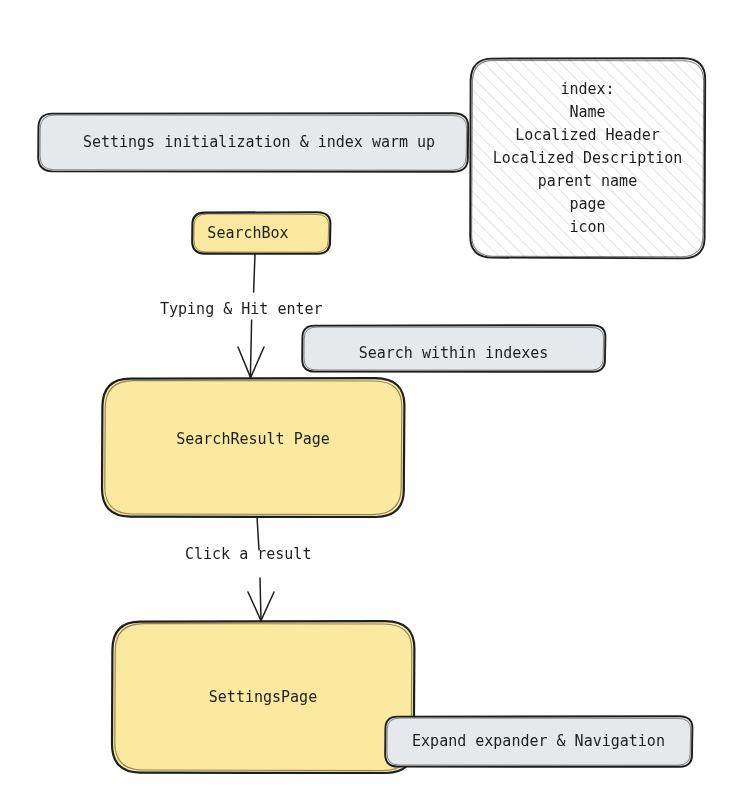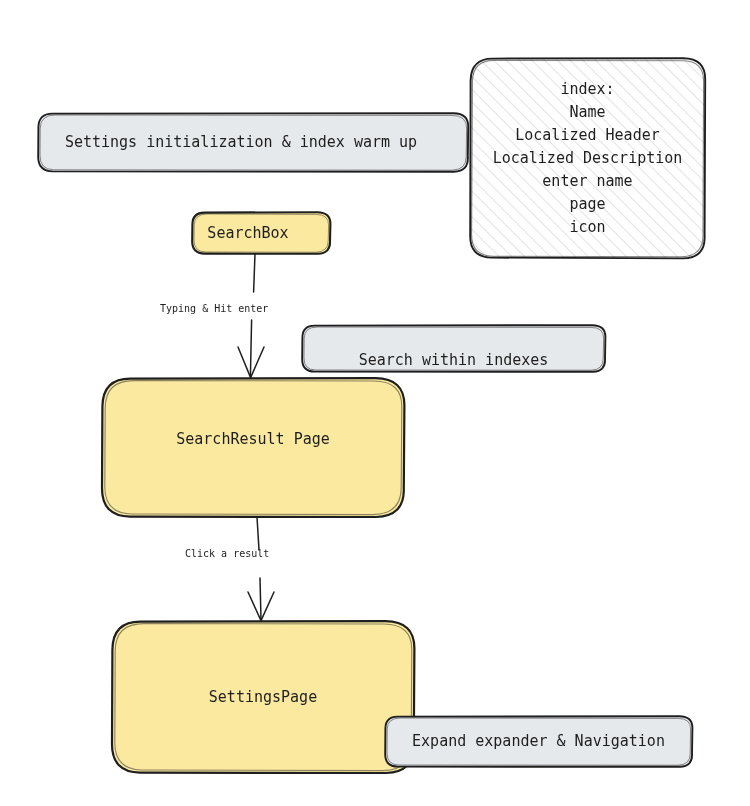--- a/index.html
+++ b/index.html
@@ -37,21 +37,21 @@
     font-size: 15px;
     line-height: 22px;
     letter-spacing: 0px;
     white-space: pre;
     pointer-events: none;
   }
   .edge-label {
     position: absolute;
     color: #1e1e1e;
     font-family: "DejaVu Sans Mono", "Liberation Mono", monospace;
-    font-size: 10px;
+    font-size: 15px;
     line-height: 20px;
     white-space: pre;
     pointer-events: none;
   }
   .hit {
     position: absolute;
     cursor: pointer;
   }
 </style>
 </head>
@@ -138,35 +138,35 @@
     <g>
       <path d="M397,716 Q385,716 385,728 L385,754 Q385,766 397,766
                L680,766 Q692,766 692,754 L692,728 Q692,716 680,716 Z" fill="#e6e9ec" stroke="none"></path>
       <path d="M398,716.6 Q385.6,716.4 385.4,728.2 L385.2,753.6 Q384.8,766.4 397.6,766.6
                L680,766.8 Q692.6,766.4 692,754 L692.4,728 Q692.6,716.4 679.4,716.2 Z" fill="none" stroke="#1e1e1e" stroke-width="1.9" stroke-linecap="round" stroke-linejoin="round"></path>
       <path d="M400,718 Q387.4,718 387.2,729 L387,753 Q386.8,764.8 398.8,765
                L678,765.2 Q690.4,764.8 690.2,753.4 L690.6,729.2 Q690.8,718.2 678,718.4 Z" fill="none" stroke="#1e1e1e" stroke-width="1.0" opacity="0.5" stroke-linecap="round" stroke-linejoin="round"></path>
     </g>
   </svg>
 
-  <div class="node-label" style="left:26px; top:113px; width:430px; height:58px;">Settings initialization &amp; index warm up</div>
+  <div class="node-label" style="left:44px; top:113px; width:430px; height:58px;">Settings initialization &amp; index warm up</div>
 
   <div class="node-label" style="left:470px; top:58px; width:235px; height:200px; flex-direction:column; align-items:center; justify-content:center; line-height:23px;border-radius:6px;">
     <span>index:</span>
     <span>Name</span>
     <span>Localized Header</span>
     <span>Localized Description</span>
-    <span>enter name</span>
+    <span>parent name</span>
     <span>page</span>
     <span>icon</span>
   </div>
 
   <div class="node-label" style="left:192px; top:212px; width:112px; height:41px;">SearchBox</div>
 
-  <div class="node-label" style="left:302px; top:332px; width:303px; height:55px;border-radius:20px;">Search within indexes</div>
+  <div class="node-label" style="left:302px; top:325px; width:303px; height:55px;border-radius:20px;">Search within indexes</div>
 
   <div class="node-label" style="left:102px; top:378px; width:302px; height:122px;">SearchResult Page</div>
 
   <div class="node-label" style="left:385px; top:716px; width:307px; height:50px;">Expand expander &amp; Navigation</div>
 
   <div class="node-label" style="left:112px; top:621px; width:302px; height:151px;">SettingsPage</div>
 
   <div class="edge-label" style="left:160px; top:299px;">Typing &amp; Hit enter</div>
 
   <div class="edge-label" style="left:185px; top:544px;">Click a result</div>

